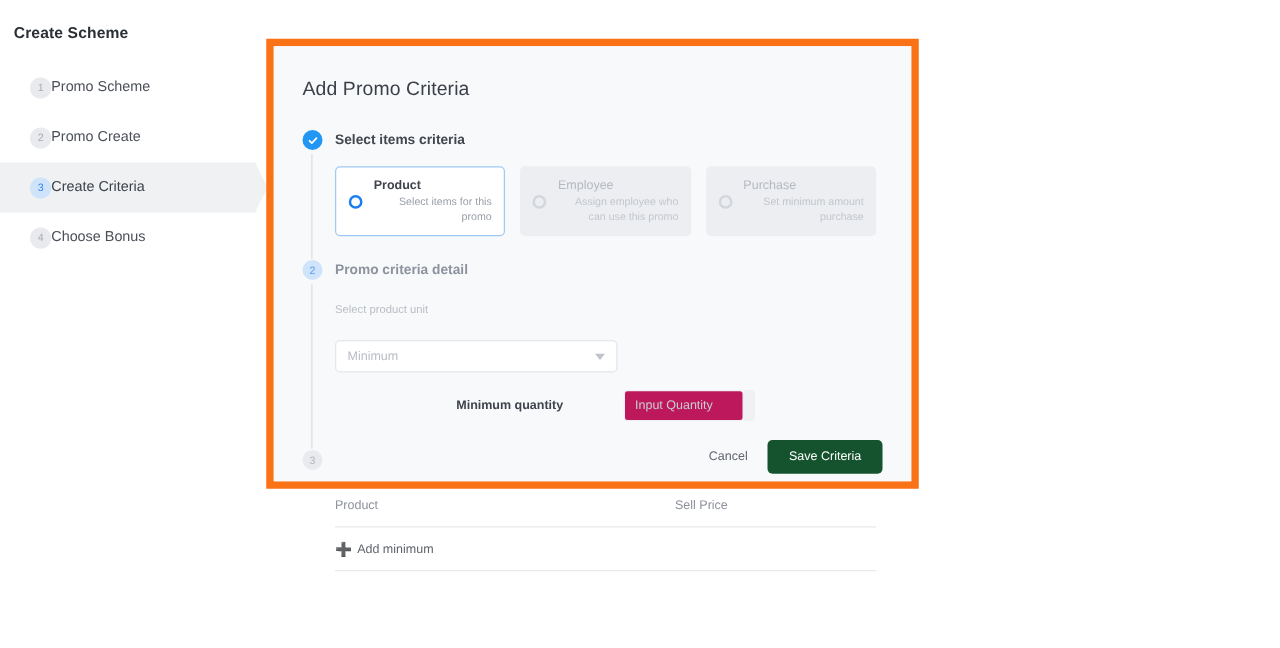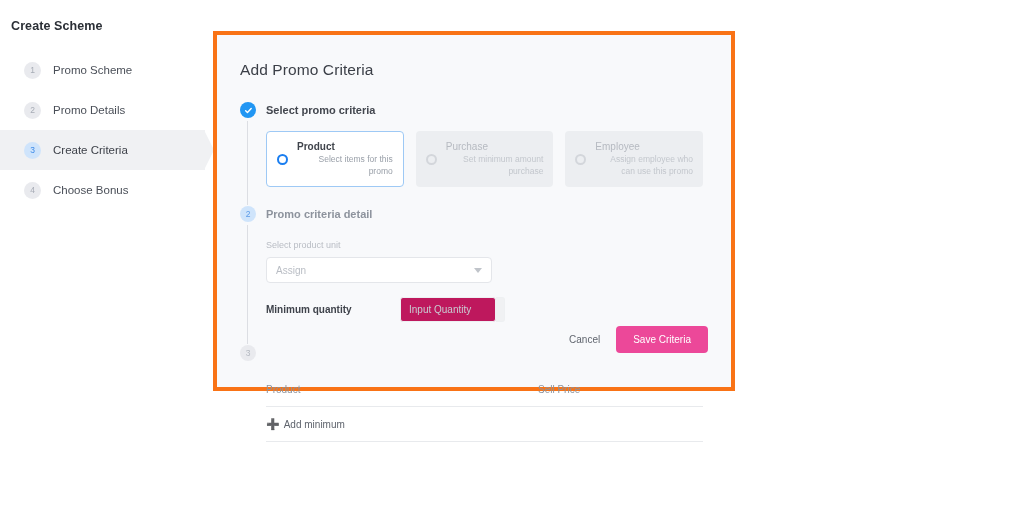--- a/index.html
+++ b/index.html
@@ -61,34 +61,33 @@
     display: flex;
     align-items: center;
     justify-content: center;
     flex: 0 0 auto;
   }
   .side-item.active .side-badge {
     background: #cfe4fb;
     color: #3d8ae8;
   }
   .side-label {
-    margin-left: 12px;
     font-size: 11.5px;
     color: #4a4f58;
   }
   .side-item.active .side-label { color: #3d4149; }
 
   
   .annot {
     position: absolute;
     left: 213px;
     top: 31px;
     width: 522px;
     height: 360px;
-    border: 4px solid #f97316;
+    border: 6px solid #f97316;
   }
   .panel {
     position: absolute;
     inset: 0;
     background: #f8f9fb;
     padding: 26px 28px 0 23px;
   }
 
   .panel-title {
     font-size: 15.5px;
@@ -178,21 +177,21 @@
     line-height: 1.35;
     text-align: right;
   }
   .card.selected .card-sub { color: #9aa0a9; }
 
   
   .field-block { padding-top: 17px; padding-bottom: 14px; }
   .field-label {
     font-size: 9px;
     color: #b9bdc4;
-    margin-bottom: 7px;
+    margin-bottom: 20px;
   }
   .select {
     width: 226px;
     height: 26px;
     background: #fff;
     border: 1px solid #e4e6ea;
     border-radius: 4px;
     display: flex;
     align-items: center;
     padding: 0 9px;
@@ -204,20 +203,21 @@
     width: 0; height: 0;
     border-left: 4px solid transparent;
     border-right: 4px solid transparent;
     border-top: 5px solid #c0c4ca;
   }
 
   .qty-row {
     display: flex;
     align-items: center;
     padding-bottom: 22px;
+    justify-content: center;
   }
   .qty-label {
     font-size: 10px;
     color: #3f434b;
     font-weight: bold;
     width: 134px;
   }
   .qty-input {
     width: 96px;
     height: 25px;
@@ -261,34 +261,34 @@
     font-size: 11px;
     font-weight: bold;
     margin-right: 4px;
     color: #4b5057;
   }
 
   
   .footer {
     position: absolute;
     right: 23px;
-    bottom: 34px;
+    bottom: 6px;
     display: flex;
     gap: 16px;
   }
   .btn-cancel {
     font-size: 10px;
     color: #60656e;
     background: none;
     border: none;
     cursor: pointer;
     font-family: inherit;
   }
   .btn-save {
-    background: #ec4899;
+    background: #14532d;
     color: #fff;
     font-size: 10px;
     border: none;
     border-radius: 4px;
     padding: 8px 17px;
     cursor: pointer;
     font-family: inherit;
   }
 </style>
 </head>
@@ -298,21 +298,21 @@
 
 <div class="sidebar">
 
   <div class="side-item">
     <span class="side-badge">1</span>
     <span class="side-label">Promo Scheme</span>
   </div>
 
   <div class="side-item">
     <span class="side-badge">2</span>
-    <span class="side-label">Promo Details</span>
+    <span class="side-label">Promo Create</span>
   </div>
 
   <div class="side-item active">
     <span class="side-badge">3</span>
     <span class="side-label">Create Criteria</span>
   </div>
 
   <div class="side-item">
     <span class="side-badge">4</span>
     <span class="side-label">Choose Bonus</span>
@@ -326,66 +326,66 @@
   <div class="panel-title">Add Promo Criteria</div>
 
   <div class="step">
     <div class="rail"></div>
     <div class="step-head">
       <span class="dot done">
         <svg width="9" height="9" viewBox="0 0 12 12">
               <path d="M2.2 6.2 L4.6 8.6 L9.6 3.4" stroke="#ffffff" stroke-width="1.9" fill="none" stroke-linecap="round" stroke-linejoin="round"></path>
             </svg>
       </span>
-      <span class="step-title">Select promo criteria</span>
+      <span class="step-title">Select items criteria</span>
     </div>
 
     <div class="step-body">
       <div class="cards">
 
         <div class="card selected">
           <span class="radio"></span>
           <span>
             <span class="card-title" style="display:block">Product</span>
             <span class="card-sub" style="display:block">Select items for this promo</span>
           </span>
         </div>
 
         <div class="card">
           <span class="radio"></span>
           <span>
-            <span class="card-title" style="display:block">Purchase</span>
-            <span class="card-sub" style="display:block">Set minimum amount purchase</span>
+            <span class="card-title" style="display:block">Employee</span>
+            <span class="card-sub" style="display:block">Assign employee who can use this promo</span>
           </span>
         </div>
 
         <div class="card">
           <span class="radio"></span>
           <span>
-            <span class="card-title" style="display:block">Employee</span>
-            <span class="card-sub" style="display:block">Assign employee who can use this promo</span>
+            <span class="card-title" style="display:block">Purchase</span>
+            <span class="card-sub" style="display:block">Set minimum amount purchase</span>
           </span>
         </div>
 
       </div>
     </div>
   </div>
 
   <div class="step">
     <div class="rail"></div>
     <div class="step-head">
       <span class="dot blue">2</span>
       <span class="step-title muted">Promo criteria detail</span>
     </div>
 
     <div class="step-body">
       <div class="field-block">
         <div class="field-label">Select product unit</div>
         <div class="select">
-          <span>Assign</span>
+          <span>Minimum</span>
           <span class="caret"></span>
         </div>
       </div>
 
       <div class="qty-row">
         <span class="qty-label">Minimum quantity</span>
         <span class="qty-input">Input Quantity</span>
         <span class="qty-stepper"></span>
       </div>
     </div>

